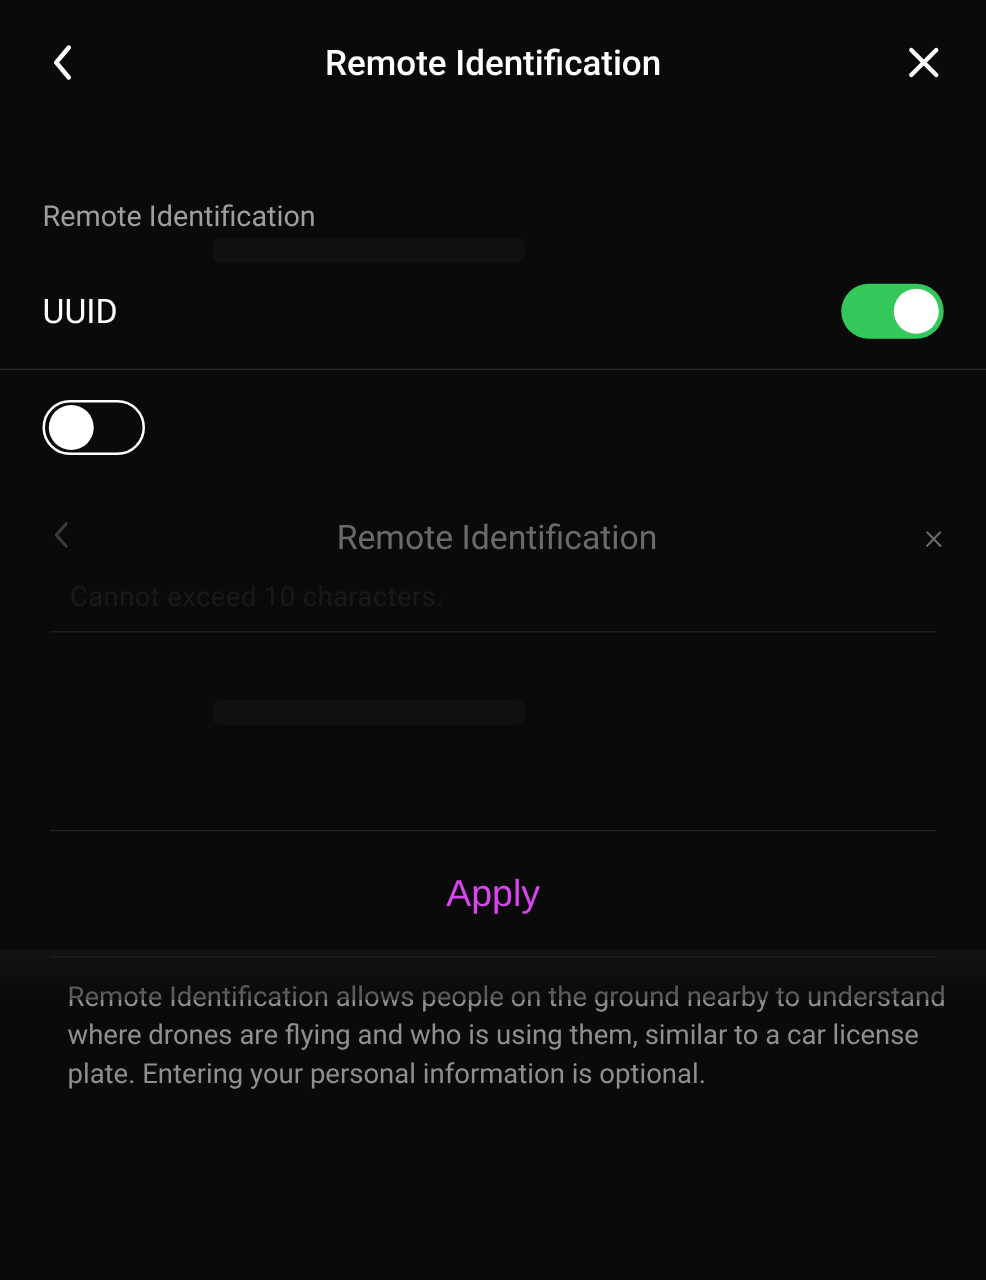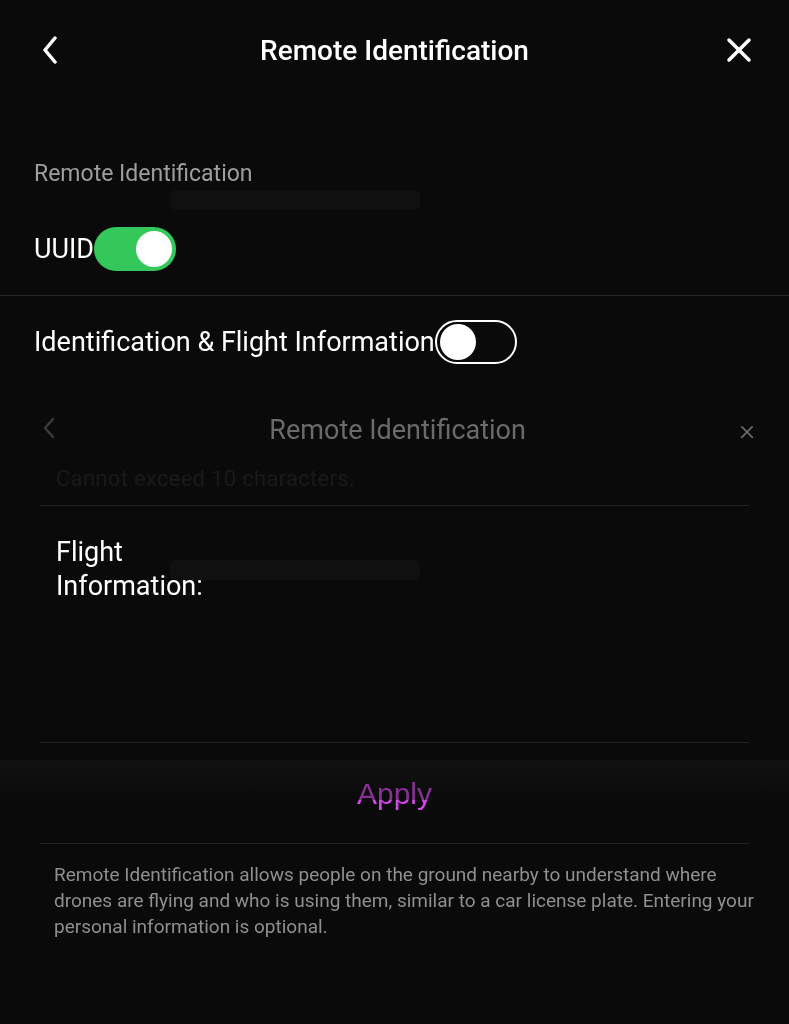--- a/index.html
+++ b/index.html
@@ -24,21 +24,21 @@
     display:flex; align-items:center; justify-content:space-between;
     padding: 30px 30px 20px 30px;
   }
   .header .title { font-size:28px; font-weight:500; color:#fff; text-align:center; flex:1; }
   .icon-btn { width:40px; height:40px; display:flex; align-items:center; justify-content:center; cursor:pointer; }
   .chevron-left svg { width:18px; height:28px; }
   .close-x svg { width:26px; height:26px; }
 
   .section-label { color:#9e9e9e; font-size:23px; padding: 70px 34px 16px 34px; }
 
-  .row { display:flex; align-items:center; justify-content:flex-start;
+  .row { display:flex; align-items:center; justify-content:space-between;
     padding: 24px 34px; border-bottom:1px solid rgba(255,255,255,0.12); }
   .row .row-label { font-size:27px; color:#fff; }
 
   .toggle { width:82px; height:44px; border-radius:22px; position:relative; cursor:pointer; }
   .toggle .knob { position:absolute; width:36px; height:36px; border-radius:50%; background:#fff; top:4px; }
   .toggle.on { background:#34c759; }
   .toggle.on .knob { right:4px; }
   .toggle.off { background:transparent; border:2px solid #fff; }
   .toggle.off .knob { left:3px; top:2px; }
 
@@ -54,21 +54,21 @@
   .sep { height:1px; background:rgba(255,255,255,0.10); margin: 10px 40px 0 40px; }
   .sep2 { height:1px; background:rgba(255,255,255,0.10); margin: 0 40px; }
 
   .field-block { padding: 30px 56px 18px 56px; }
   .field-label { font-size:27px; line-height:1.25; color:#fff; margin-bottom:10px; max-width:220px; }
   .field-hint { font-size:24px; color:#8c8c8c; padding-top:6px; }
 
   .apply-row { text-align:center; padding: 34px 0 32px 0; }
   .apply-btn { color:#d946ef; font-size:30px; background:none; border:none; cursor:pointer; }
 
-  .footer-text { color:#8f8f8f; font-size:19px; line-height:1.38; padding: 18px 26px 0 54px; }
+  .footer-text { color:#8f8f8f; font-size:22px; line-height:1.38; padding: 18px 26px 0 54px; }
 
   .big-gap { height:110px; }
 </style>
 </head>
 <body>
 
 <div class="bg-shapes">
   <div class="sh sh1"></div>
   <div class="sh sh2"></div>
 </div>
@@ -92,42 +92,40 @@
 <div class="section-label">Remote Identification</div>
 
 <div class="row">
   <div class="row-label">UUID</div>
   <div class="toggle on">
     <div class="knob"></div>
   </div>
 </div>
 
 <div class="row" style="border-bottom:none;">
-  <div class="row-label">Identification &amp; Flight Information</div>
   <div class="toggle off">
     <div class="knob"></div>
   </div>
 </div>
 
 <div class="ghost-header">
   <div class="gchev">
     <svg viewBox="0 0 14 22">
         <polyline points="11,2 3,11 11,20" fill="none" stroke="#6a6a6a" stroke-width="2.5" stroke-linecap="round" stroke-linejoin="round"></polyline>
       </svg>
   </div>
   <div class="gtitle">Remote Identification</div>
   <div class="gx">×</div>
 </div>
 
 <div class="ghost-hint" style="opacity:0.18; text-decoration:line-through; text-decoration-color:rgba(255,255,255,0.04);">Cannot exceed 10 characters.</div>
 
 <div class="sep"></div>
 
 <div class="field-block">
-  <div class="field-label">Flight Information:</div>
 </div>
 
 <div class="big-gap"></div>
 <div class="sep2"></div>
 
 <div class="apply-row">
   <button class="apply-btn">Apply</button>
 </div>
 
 <div class="sep2"></div>

